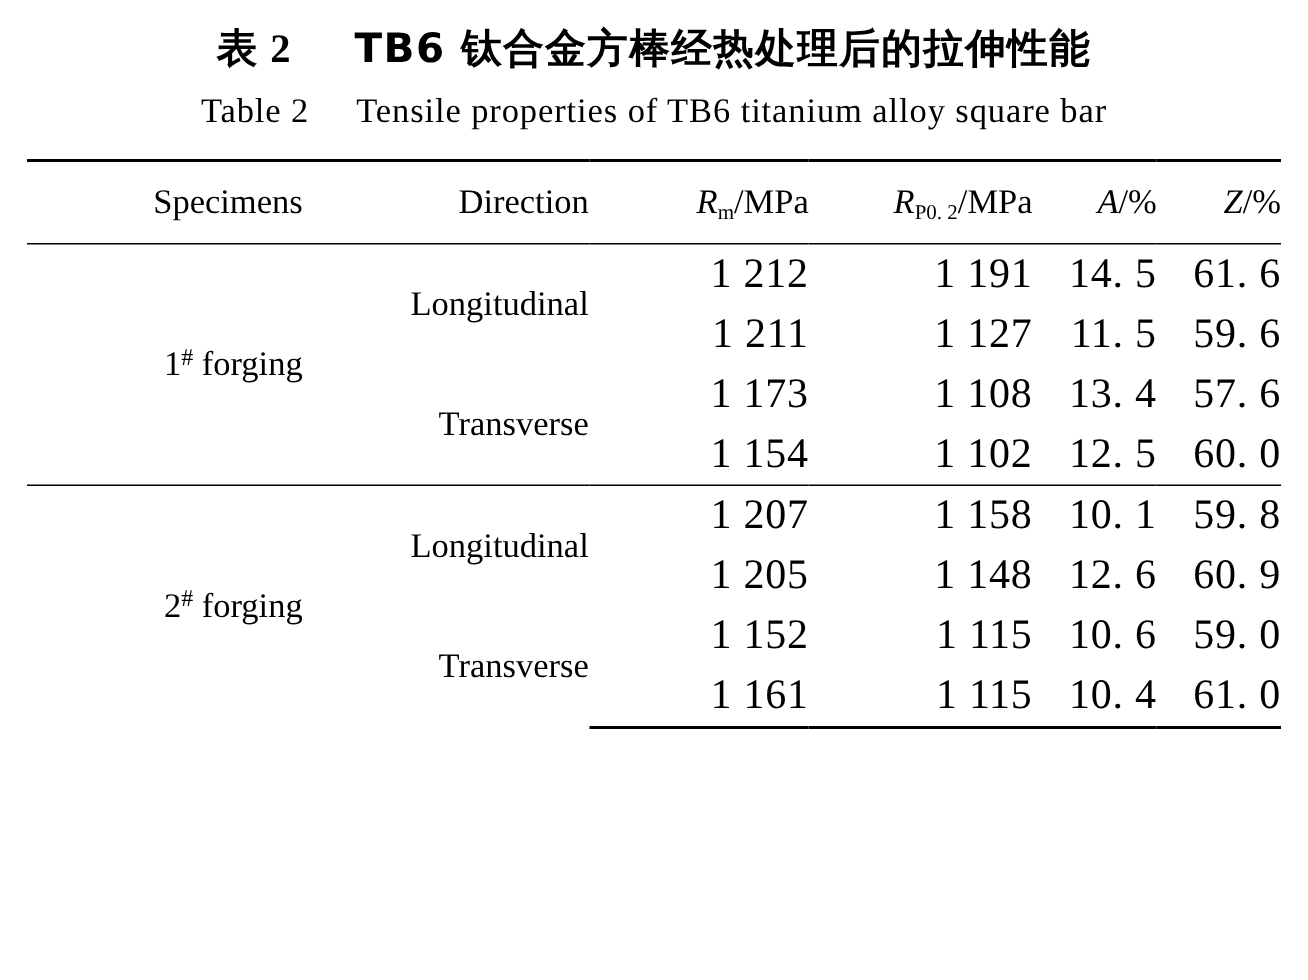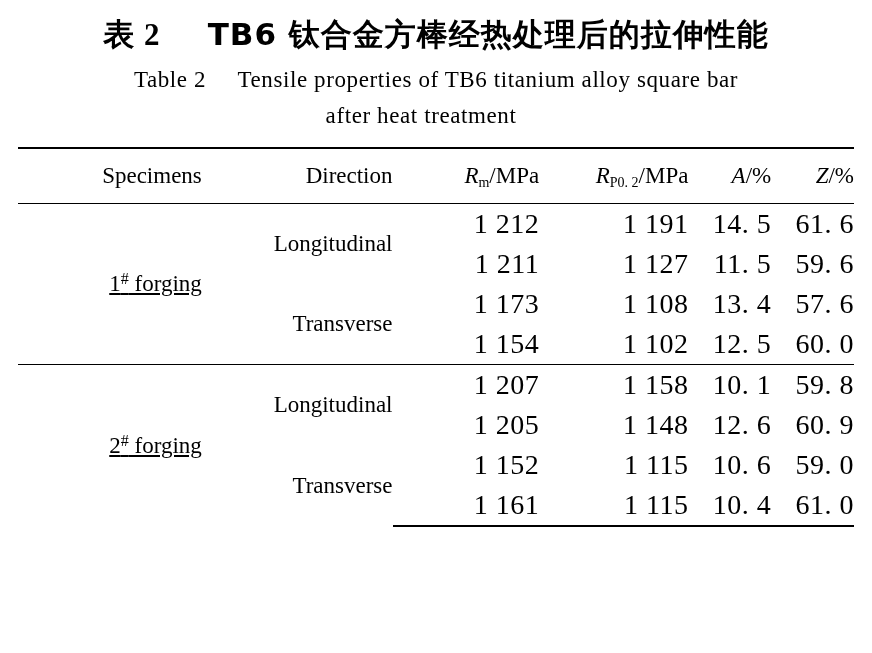--- a/index.html
+++ b/index.html
@@ -18,21 +18,21 @@
     width: 872px;
     height: 653px;
     position: relative;
     box-sizing: border-box;
     padding: 0;
   }
   .title-cn {
     text-align: center;
     font-family: "DejaVu Sans", sans-serif;
     font-weight: bold;
-    font-size: 31px;
+    font-size: 27px;
     letter-spacing: 1px;
     margin-top: 14px;
     margin-bottom: 6px;
   }
   .title-cn .tnum {
     font-family: "Liberation Serif", serif;
     font-weight: bold;
   }
   .title-en {
     font-family: "Liberation Serif", serif;
@@ -74,21 +74,20 @@
     position: relative;
     top: 4px;
     font-style: normal;
   }
   tbody td {
     height: 40px;
     font-size: 28px;
   }
   td.spec {
     font-size: 23px;
-    text-decoration: underline;
   }
   td.dir {
     font-size: 23px;
   }
   sup.hash {
     font-size: 16px;
     vertical-align: baseline;
     position: relative;
     top: -7px;
   }
@@ -110,21 +109,20 @@
     &nbsp;&nbsp;
     <span>TB6 钛合金方棒经热处理后的拉伸性能</span>
   </div>
 
   <div class="title-en">
     <span class="line1">
       <span>Table 2</span>
       &nbsp;&nbsp;&nbsp;
       <span>Tensile properties of TB6 titanium alloy square bar</span>
     </span>
-    <span class="line2">after heat treatment</span>
   </div>
 
   <table class="data">
     <colgroup>
       <col class="col-spec">
         <col class="col-dir">
         <col class="col-rm">
         <col class="col-rp">
         <col class="col-a">
         <col class="col-z">

